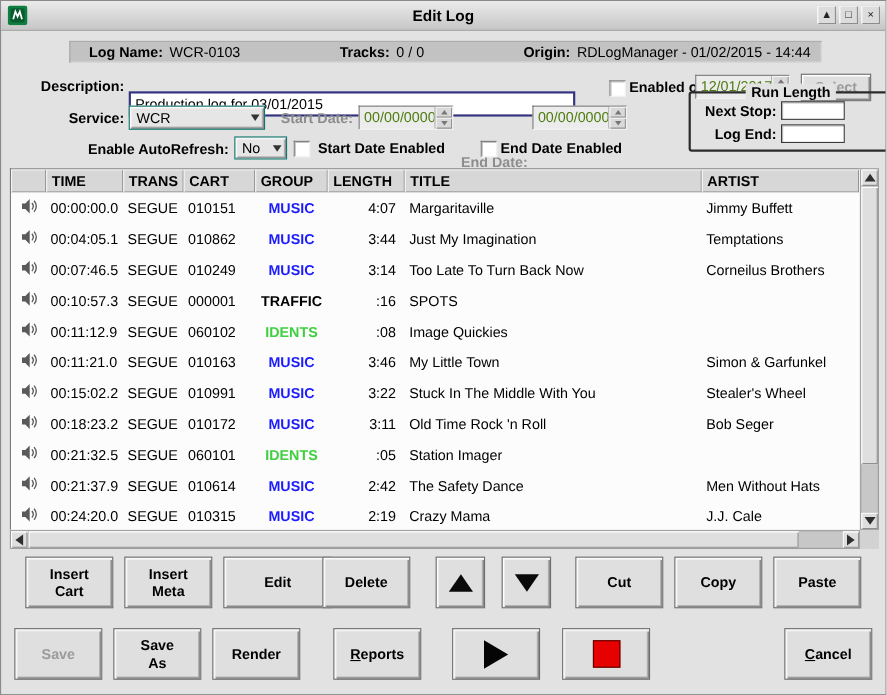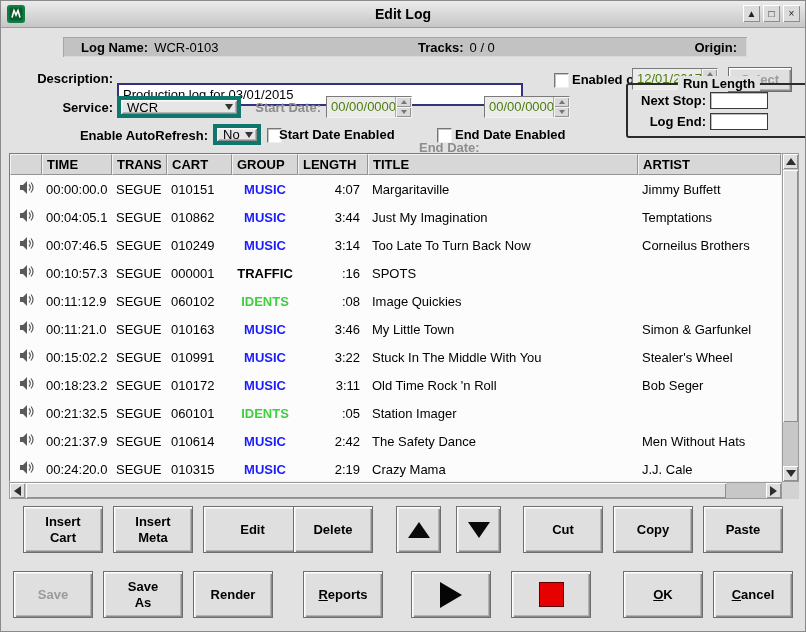--- a/index.html
+++ b/index.html
@@ -26,21 +26,21 @@
   
   .text-input{position:absolute;border:2px solid #32327e;background:#fff;font-family:inherit;font-size:13px;padding:0 4px;box-sizing:border-box;outline:none;}
   .mini-input{position:absolute;border:1px solid #3a3a3a;background:#fff;box-shadow:inset 1px 1px 0 #bdbdbd;font-family:inherit;font-size:12px;padding:0 2px;box-sizing:border-box;outline:none;}
   .checkbox{position:absolute;width:13px;height:13px;background:#fff;border:1px solid;border-color:#767676 #efefef #efefef #767676;box-shadow:inset 1px 1px 0 #c3c3c3;}
 
   .spinbox{position:absolute;display:flex;border:1px solid;border-color:#7a7a7a #f2f2f2 #f2f2f2 #7a7a7a;background:#ececec;box-sizing:border-box;}
   .spin-value{flex:1;padding:2px 4px;color:#4d7c0f;white-space:nowrap;overflow:hidden;}
   .spin-col{width:15px;display:flex;flex-direction:column;border-left:1px solid #a9a9a9;}
   .spin-btn{flex:1;background:#d9d9d9;box-shadow:inset 1px 1px 0 #f6f6f6,inset -1px -1px 0 #949494;display:flex;align-items:center;justify-content:center;}
 
-  .combo{position:absolute;background:#e6e6e6;box-shadow:inset 1px 1px 0 #fbfbfb,inset -1px -1px 0 #8d8d8d,inset 2px 2px 0 #efefef,inset -2px -2px 0 #b5b5b5;display:flex;align-items:center;box-sizing:border-box;border:4px solid #0f766e;}
+  .combo{position:absolute;background:#e6e6e6;box-shadow:inset 1px 1px 0 #fbfbfb,inset -1px -1px 0 #8d8d8d,inset 2px 2px 0 #efefef,inset -2px -2px 0 #b5b5b5;display:flex;align-items:center;box-sizing:border-box;border:1px solid #0f766e;}
   .combo-value{flex:1;padding:0 6px;white-space:nowrap;overflow:hidden;}
   .combo-arrow{width:16px;display:flex;align-items:center;justify-content:center;}
 
   .tri{display:inline-block;width:0;height:0;}
   .tri-up-sm{border-left:3px solid transparent;border-right:3px solid transparent;border-bottom:4px solid #777;}
   .tri-down-sm{border-left:3px solid transparent;border-right:3px solid transparent;border-top:4px solid #777;}
   .tri-down-md{border-left:4px solid transparent;border-right:4px solid transparent;border-top:6px solid #333;}
   .tri-up{border-left:5px solid transparent;border-right:5px solid transparent;border-bottom:7px solid #2e2e2e;}
   .tri-down{border-left:5px solid transparent;border-right:5px solid transparent;border-top:7px solid #2e2e2e;}
   .tri-left{border-top:5px solid transparent;border-bottom:5px solid transparent;border-right:7px solid #2e2e2e;}
@@ -103,20 +103,21 @@
     <span class="hgroup">
       <span class="hlbl">Log Name:</span>
       <span class="hval">WCR-0103</span>
     </span>
     <span class="hgroup">
       <span class="hlbl">Tracks:</span>
       <span class="hval">0 / 0</span>
     </span>
     <span class="hgroup">
       <span class="hlbl">Origin:</span>
+      <span class="hval">RDLogManager - 01/02/2015 - 14:44</span>
     </span>
   </div>
 
   <div class="rlabel" style="left:8px;top:68px;width:104px;text-align:right;">Description:</div>
   <input class="text-input" style="left: 116px; top: 66px; width: 406px; height: 23px; margin-top: 16px;" value="Production log for 03/01/2015">
   <span class="checkbox" style="left:553px;top:72px;"></span>
   <div class="llabel" style="left:571px;top:69px;">Enabled on</div>
   <div class="spinbox" style="left:631px;top:67px;width:86px;height:22px;">
     <span class="spin-value">12/01/2017</span>
     <span class="spin-col">
@@ -177,21 +178,21 @@
   </div>
 
   <div class="rlabel" style="left:8px;top:125px;width:199px;">Enable AutoRefresh:</div>
   <div class="combo" style="left:212px;top:123px;width:48px;height:21px;">
     <span class="combo-value">No</span>
     <span class="combo-arrow">
         <i class="tri tri-down-md"></i>
       </span>
   </div>
   <span class="checkbox" style="left:266px;top:127px;"></span>
-  <div class="llabel" style="left:278px;top:124px;text-align:right;">Start Date Enabled</div>
+  <div class="llabel" style="left:288px;top:124px;text-align:right;">Start Date Enabled</div>
   <span class="checkbox" style="left:436px;top:127px;"></span>
   <div class="llabel" style="left:454px;top:124px;">End Date Enabled</div>
 
   <div class="table-wrap">
     <table>
       <colgroup>
         <col style="width:32px">
           <col style="width:70px">
           <col style="width:55px">
           <col style="width:65px">
@@ -456,20 +457,17 @@
     </div>
   <div class="btn" style="left:302px;top:570px;width:80px;height:47px;">
       <span class="btn-label mn">Reports</span>
     </div>
   <div class="btn" style="left:410px;top:570px;width:80px;height:47px;">
       <span class="tri tri-play"></span>
     </div>
   <div class="btn" style="left:510px;top:570px;width:80px;height:47px;">
       <span class="stop-square" style="background: rgb(230, 0, 0);"></span>
     </div>
-  <div class="btn" style="left:622px;top:570px;width:80px;height:47px;">
-      <span class="btn-label mn">OK</span>
-    </div>
   <div class="btn" style="left:712px;top:570px;width:80px;height:47px;">
       <span class="btn-label mn">Cancel</span>
     </div>
 
 </div>
 
 </body></html>

